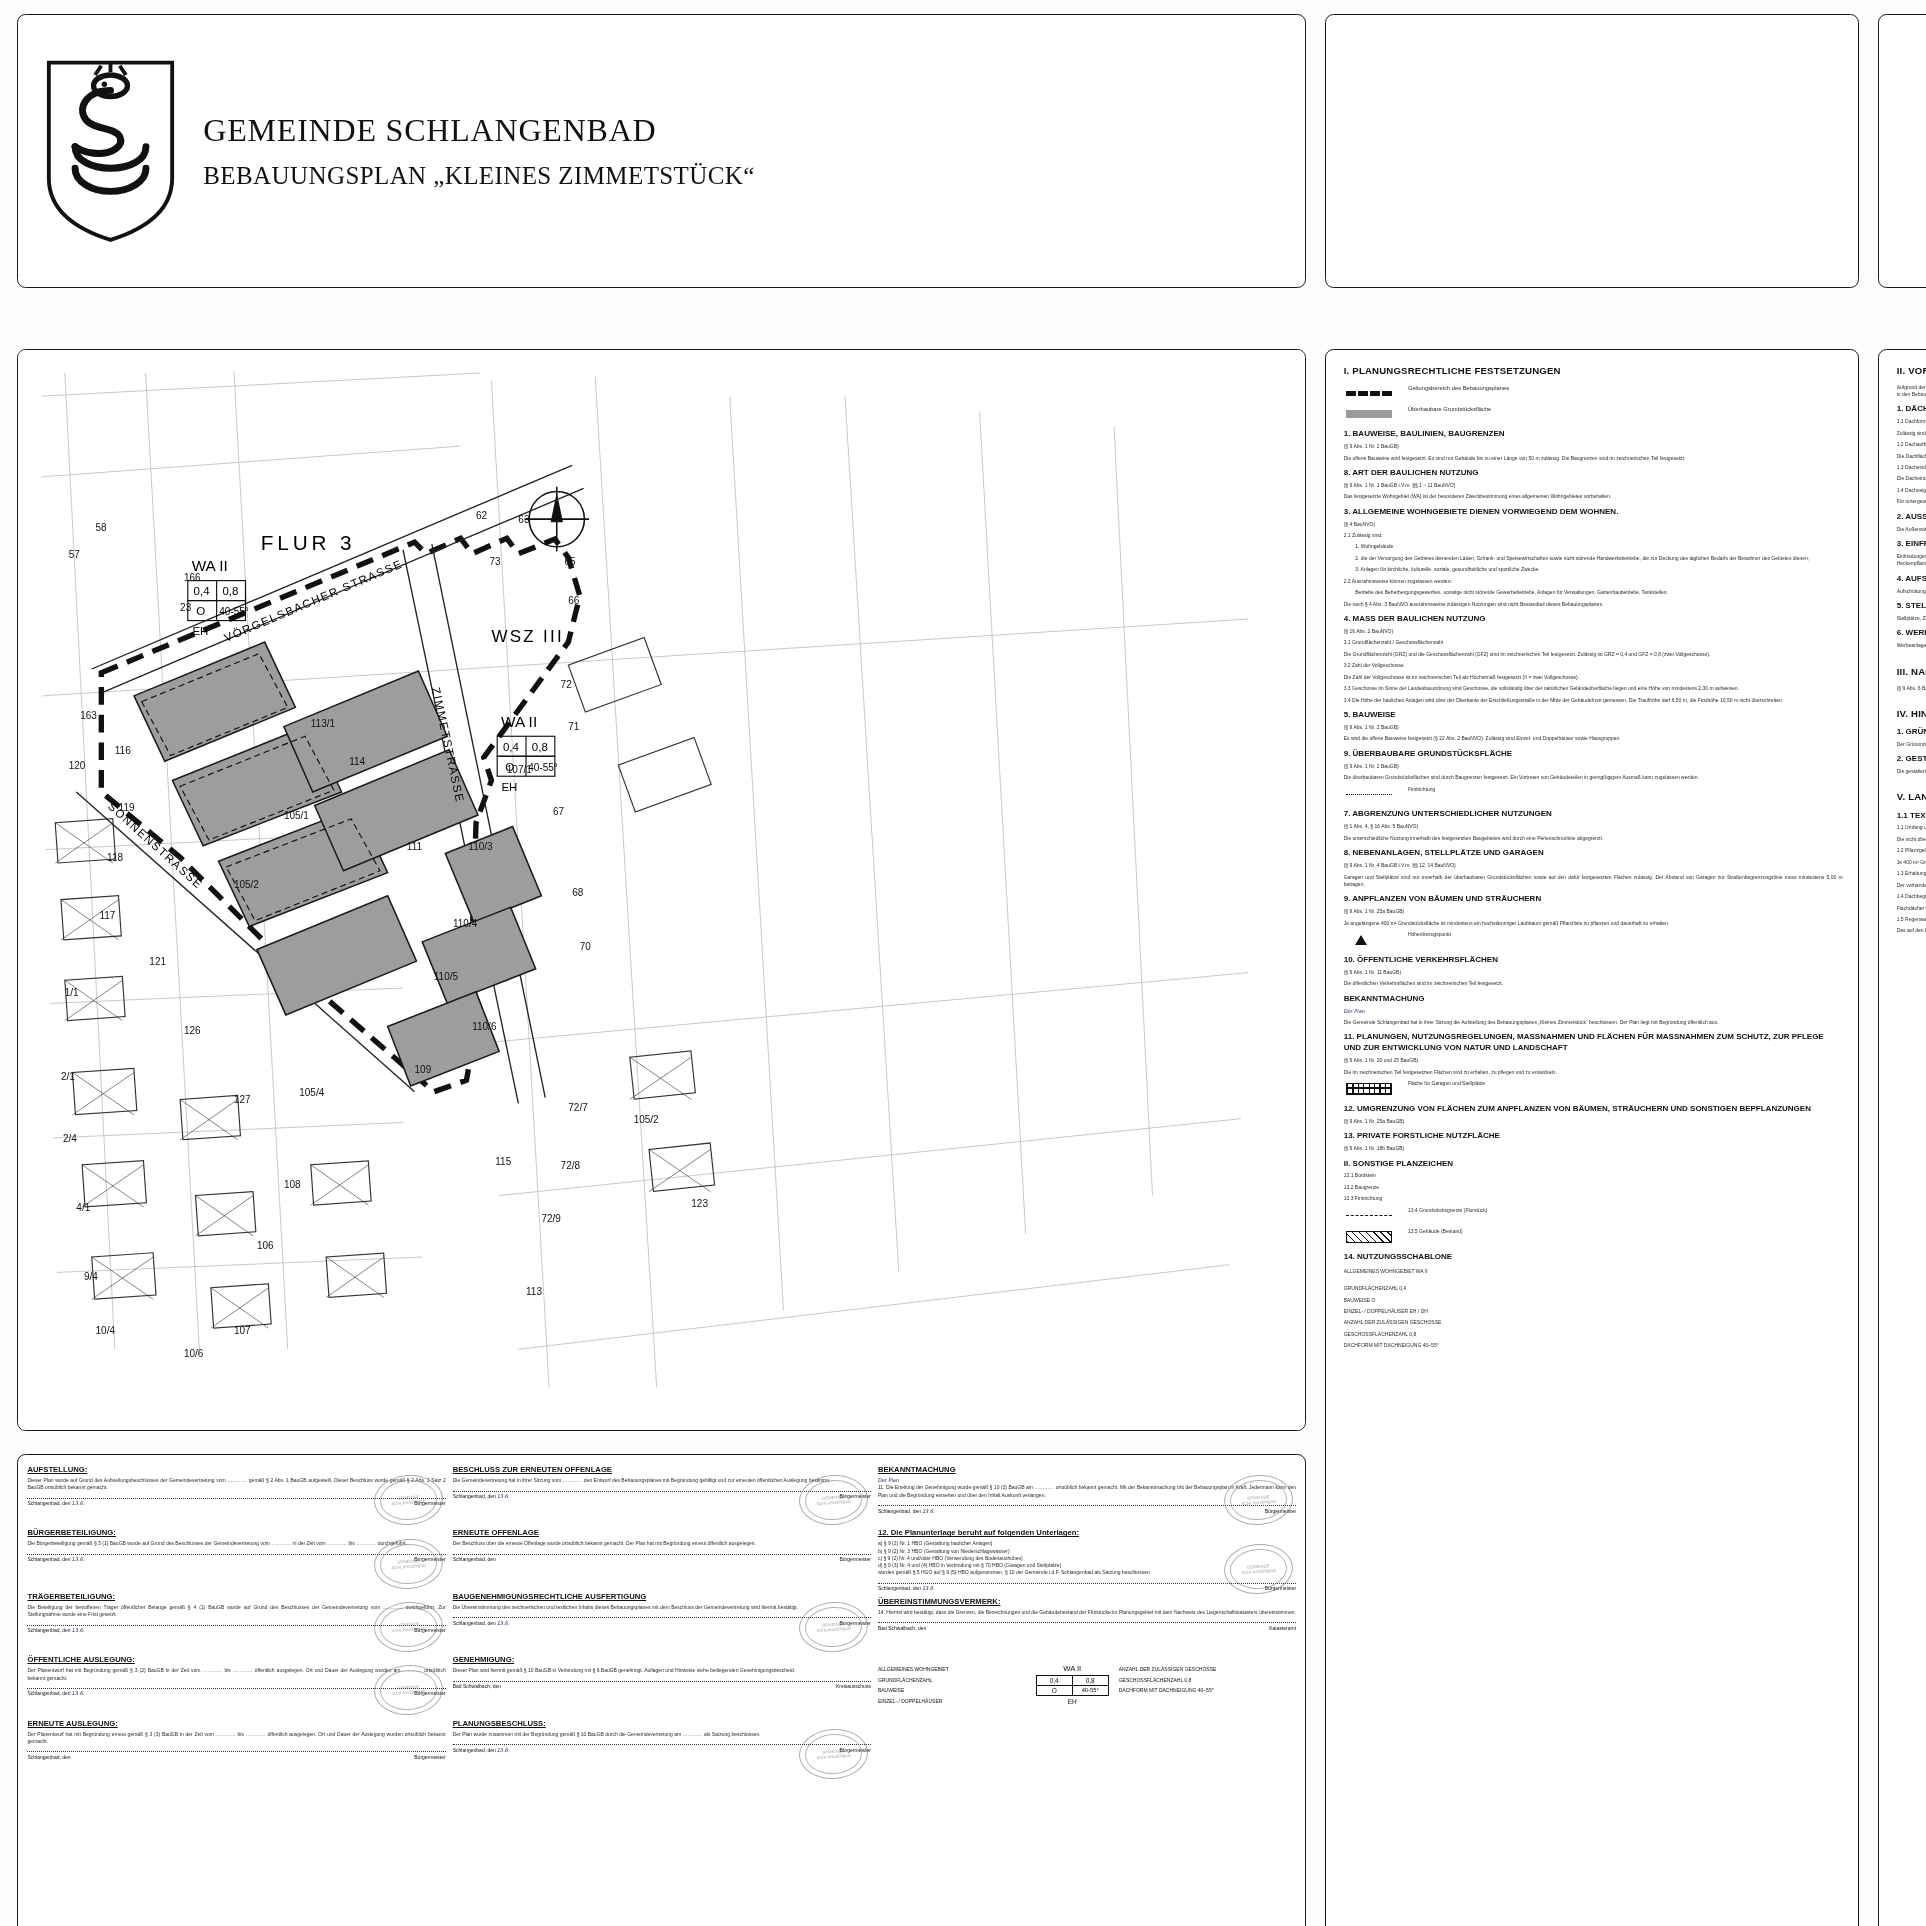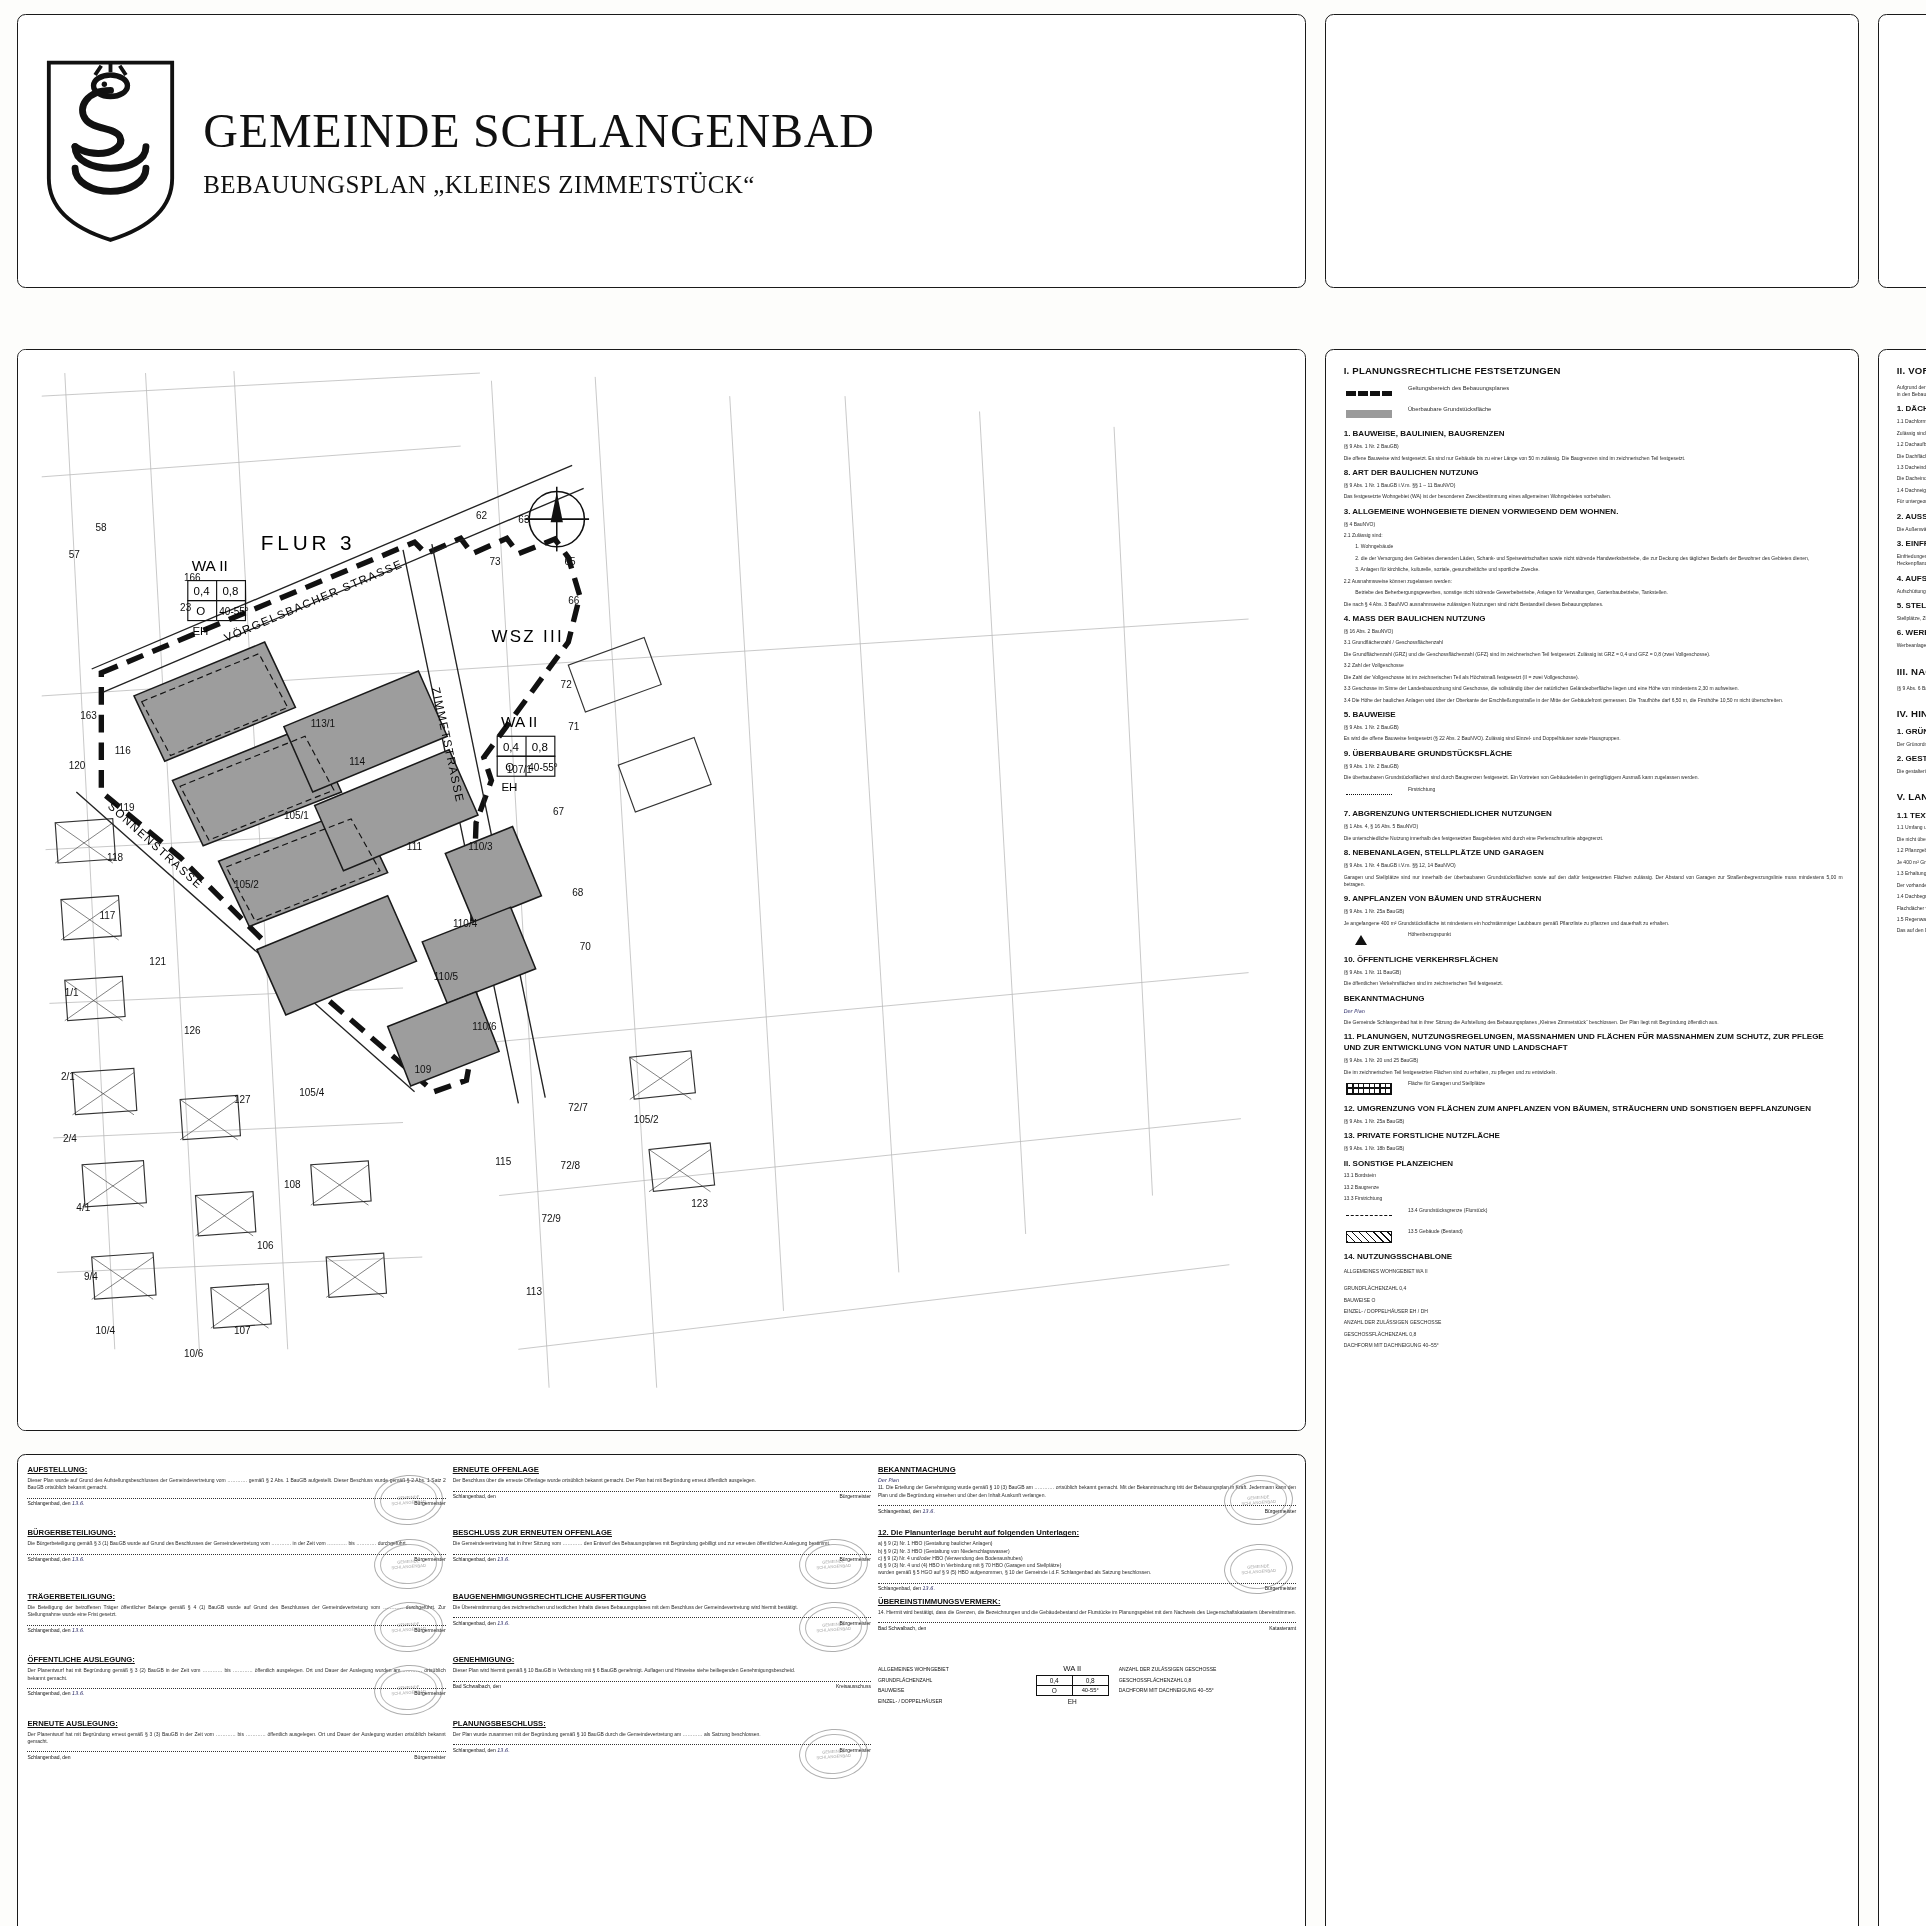--- a/index.html
+++ b/index.html
@@ -25,21 +25,21 @@
     overflow:hidden;
   }
   
   #title-block{left:17.3px;top:13.5px;width:1289px;height:274px;}
   .title-inner{display:flex;align-items:center;height:100%;padding-left:23px;box-sizing:border-box;}
   .crest{
     width:139px;height:185px;flex:0 0 139px;position:relative;margin-right:23px;
   }
   .crest svg{width:100%;height:100%;}
   .title-text{display:flex;flex-direction:column;justify-content:center;}
-  .t1{font-family:"Liberation Serif", serif;font-size:48px;letter-spacing:0.8px;margin-bottom:13px;}
+  .t1{font-family:"Liberation Serif", serif;font-size:32px;letter-spacing:0.8px;margin-bottom:13px;}
   .t2{font-family:"Liberation Serif", serif;font-size:28.5px;letter-spacing:0.4px;margin-bottom:13px;}
   .t3{font-family:"Liberation Serif", serif;font-size:25px;letter-spacing:0.4px;}
 
   
   #top-panel-2{left:1325px;top:13.5px;width:534px;height:274px;}
   #top-panel-3{left:1878px;top:13.5px;width:534px;height:274px;}
 
   
   #map-panel{left:17.3px;top:349px;width:1289px;height:1082px;}
   #map-svg{position:absolute;left:0;top:0;width:100%;height:100%;}
@@ -551,36 +551,36 @@
           <div class="sig-body">Der Planentwurf hat mit Begründung erneut gemäß § 3 (3) BauGB in der Zeit vom ………… bis ………… öffentlich ausgelegen. Ort und Dauer der Auslegung wurden ortsüblich bekannt gemacht.</div>
           <div class="sig-line">
             <span><span>Schlangenbad, den</span></span>
             <span>Bürgermeister</span>
           </div>
         </div>
       </div>
 
       <div class="sig-col">
         <div class="sig-item">
+          <div class="sig-title">BESCHLUSS ZUR ERNEUTEN OFFENLAGE</div>
+          <div class="sig-body">Die Gemeindevertretung hat in ihrer Sitzung vom ………… den Entwurf des Bebauungsplanes mit Begründung gebilligt und zur erneuten öffentlichen Auslegung bestimmt.</div>
+          <div class="sig-line">
+            <span><span>Schlangenbad, den</span>
+              <span class="handwrite">13.6.</span></span>
+            <span>Bürgermeister</span>
+          </div>
+          <div class="stamp">GEMEINDE<br>SCHLANGENBAD</div>
+        </div>
+        <div class="sig-item">
           <div class="sig-title">ERNEUTE OFFENLAGE</div>
           <div class="sig-body">Der Beschluss über die erneute Offenlage wurde ortsüblich bekannt gemacht. Der Plan hat mit Begründung erneut öffentlich ausgelegen.</div>
           <div class="sig-line">
             <span><span>Schlangenbad, den</span></span>
             <span>Bürgermeister</span>
           </div>
-        </div>
-        <div class="sig-item">
-          <div class="sig-title">BESCHLUSS ZUR ERNEUTEN OFFENLAGE</div>
-          <div class="sig-body">Die Gemeindevertretung hat in ihrer Sitzung vom ………… den Entwurf des Bebauungsplanes mit Begründung gebilligt und zur erneuten öffentlichen Auslegung bestimmt.</div>
-          <div class="sig-line">
-            <span><span>Schlangenbad, den</span>
-              <span class="handwrite">13.6.</span></span>
-            <span>Bürgermeister</span>
-          </div>
-          <div class="stamp">GEMEINDE<br>SCHLANGENBAD</div>
         </div>
         <div class="sig-item">
           <div class="sig-title">BAUGENEHMIGUNGSRECHTLICHE AUSFERTIGUNG</div>
           <div class="sig-body">Die Übereinstimmung des zeichnerischen und textlichen Inhalts dieses Bebauungsplanes mit dem Beschluss der Gemeindevertretung wird hiermit bestätigt.</div>
           <div class="sig-line">
             <span><span>Schlangenbad, den</span>
               <span class="handwrite">13.6.</span></span>
             <span>Bürgermeister</span>
           </div>
           <div class="stamp">GEMEINDE<br>SCHLANGENBAD</div>

